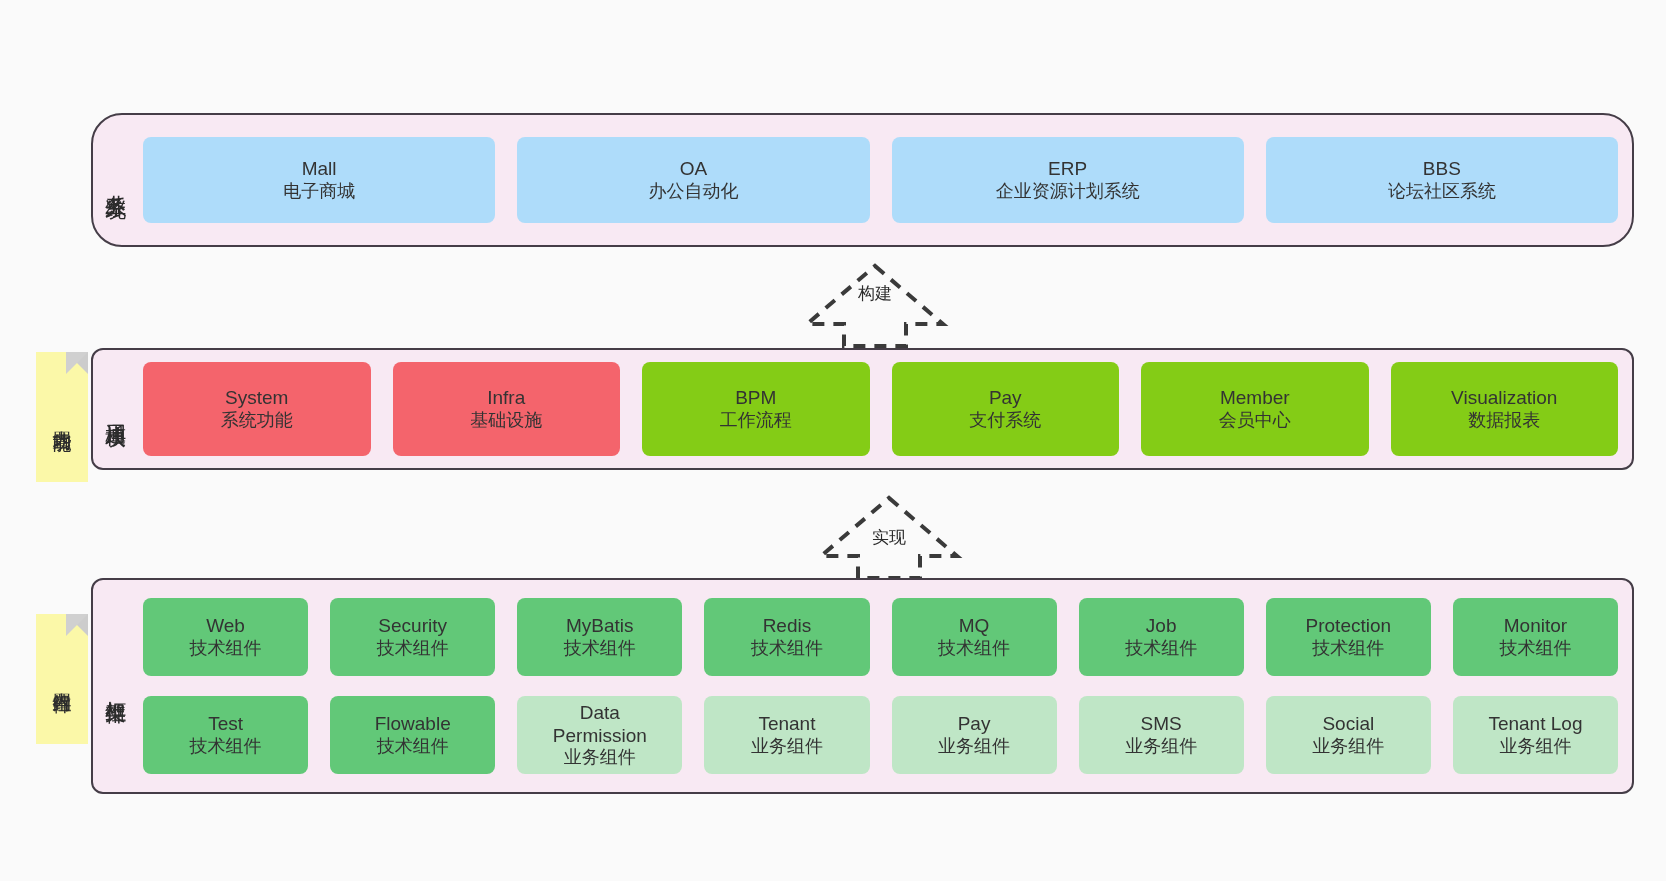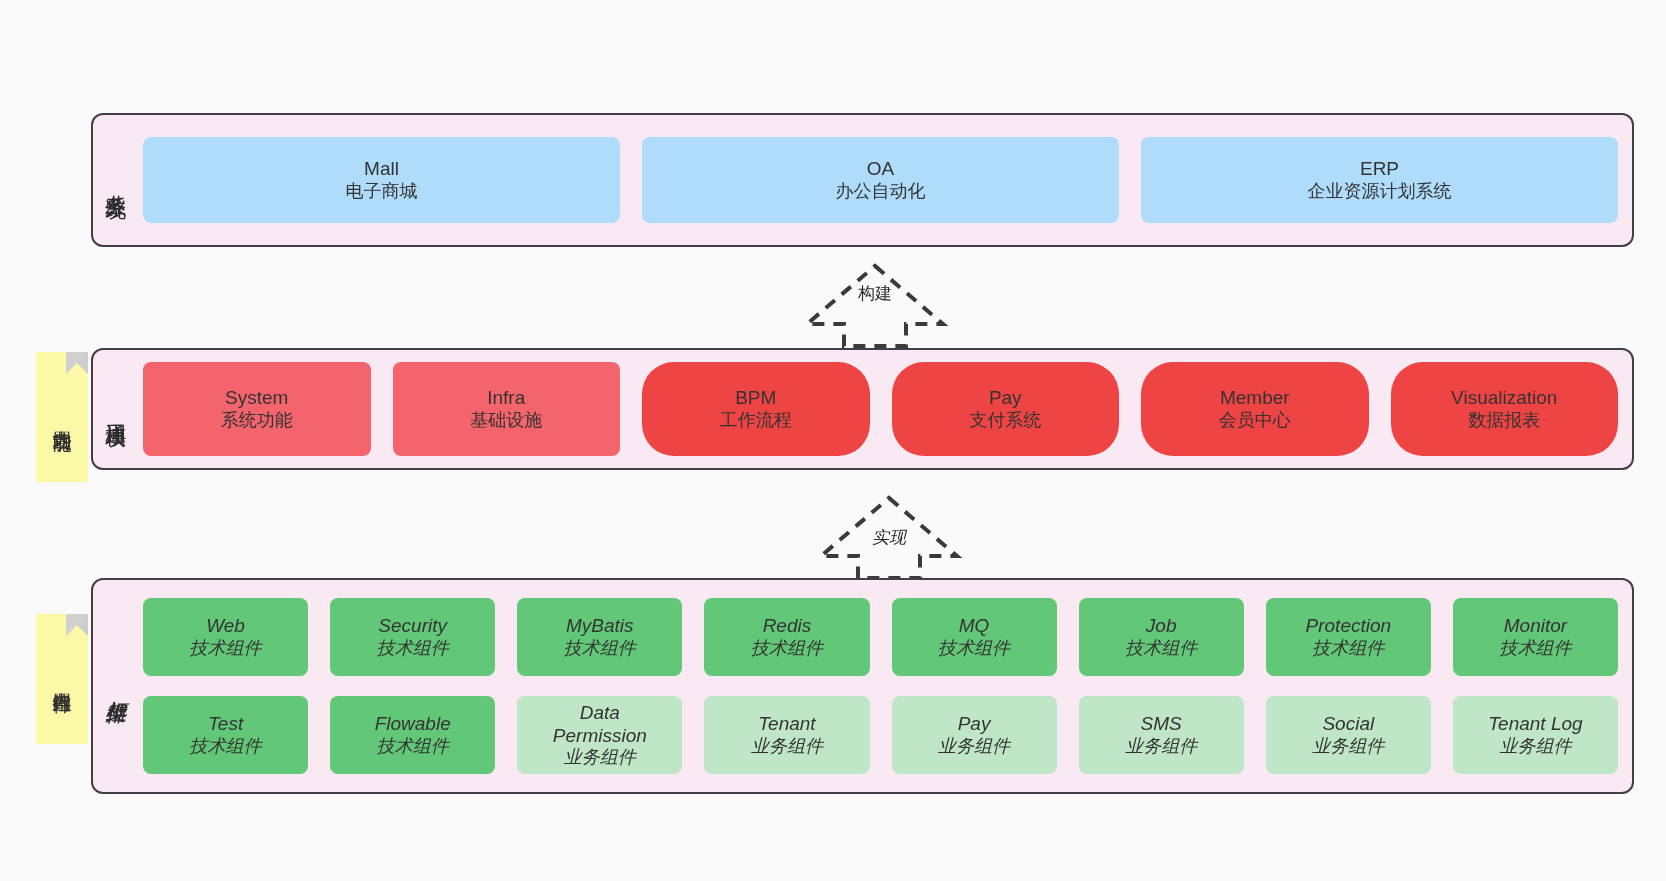--- a/index.html
+++ b/index.html
@@ -81,21 +81,21 @@
   }
   .box .cn {
     font-size: 18px;
   }
   .box.tall { height: 86px; }
   .box.med  { height: 94px; }
   .box.sm   { height: 78px; }
 
   .c-blue       { background: #aedcfa; }
   .c-red        { background: #f4646c; }
-  .c-pink       { background: #ef4444; border-radius: 32px; }
+  .c-pink       { background: #84cc16; }
   .c-green      { background: #62c878; }
   .c-lightgreen { background: #bfe6c6; }
 
   
   .note {
     position: absolute;
     width: 52px;
     background: #fbf8a8;
     display: flex;
     align-items: center;
@@ -143,35 +143,39 @@
     background: transparent;
     user-select: none;
     white-space: nowrap;
   }
 </style>
 </head>
 <body>
 
 <div id="canvas">
 
-  <div class="layer" id="layer-business-system" style="left:91px; top:113px; width:1543px; height:134px;">
+  <div class="layer" id="layer-business-system" style="left:91px; top:113px; width:1543px; height:134px;border-radius:31px;">
     <div class="layer-title">业务系统</div>
     <div class="layer-body">
       <div class="row">
         <div class="box c-blue tall">
           <span class="en">Mall</span>
           <span class="cn">电子商城</span>
         </div>
         <div class="box c-blue tall">
           <span class="en">OA</span>
           <span class="cn">办公自动化</span>
         </div>
         <div class="box c-blue tall">
           <span class="en">ERP</span>
           <span class="cn">企业资源计划系统</span>
+        </div>
+        <div class="box c-blue tall">
+          <span class="en">BBS</span>
+          <span class="cn">论坛社区系统</span>
         </div>
       </div>
     </div>
   </div>
 
   <div class="arrow" style="left:800px; top:262px;">
     <svg width="150" height="86" viewBox="0 0 150 86">
       <path d="M 75 4 L 143 62 L 106 62 L 106 84 L 44 84 L 44 62 L 7 62 Z" fill="#fafafa" stroke="#3a3a3a" stroke-width="4" stroke-dasharray="12,9" stroke-linejoin="miter"></path>
     </svg>
     <span class="arrow-label" style="left:28px; top:20px; width:94px; text-align:center;">构建</span>
@@ -206,32 +210,32 @@
           <span class="cn">会员中心</span>
         </div>
         <div class="box c-pink med">
           <span class="en">Visualization</span>
           <span class="cn">数据报表</span>
         </div>
       </div>
     </div>
   </div>
 
-  <div class="arrow" style="left:814px; top:494px;font-style:italic;">
+  <div class="arrow" style="left:814px; top:494px;">
     <svg width="150" height="86" viewBox="0 0 150 86">
       <path d="M 75 4 L 143 62 L 106 62 L 106 84 L 44 84 L 44 62 L 7 62 Z" fill="#fafafa" stroke="#3a3a3a" stroke-width="4" stroke-dasharray="12,9" stroke-linejoin="miter"></path>
     </svg>
     <span class="arrow-label" style="left:28px; top:32px; width:94px; text-align:center;">实现</span>
   </div>
 
   <div class="note" style="left:36px; top:614px; height:130px;">
     <span class="note-corner"></span>
     <span>内置组件</span>
   </div>
-  <div class="layer" id="layer-framework-component" style="left:91px; top:578px; width:1543px; height:216px;font-style:italic;">
+  <div class="layer" id="layer-framework-component" style="left:91px; top:578px; width:1543px; height:216px;">
     <div class="layer-title">框架组件</div>
     <div class="layer-body">
       <div class="row">
         <div class="box c-green sm">
           <span class="en">Web</span>
           <span class="cn">技术组件</span>
         </div>
         <div class="box c-green sm">
           <span class="en">Security</span>
           <span class="cn">技术组件</span>

